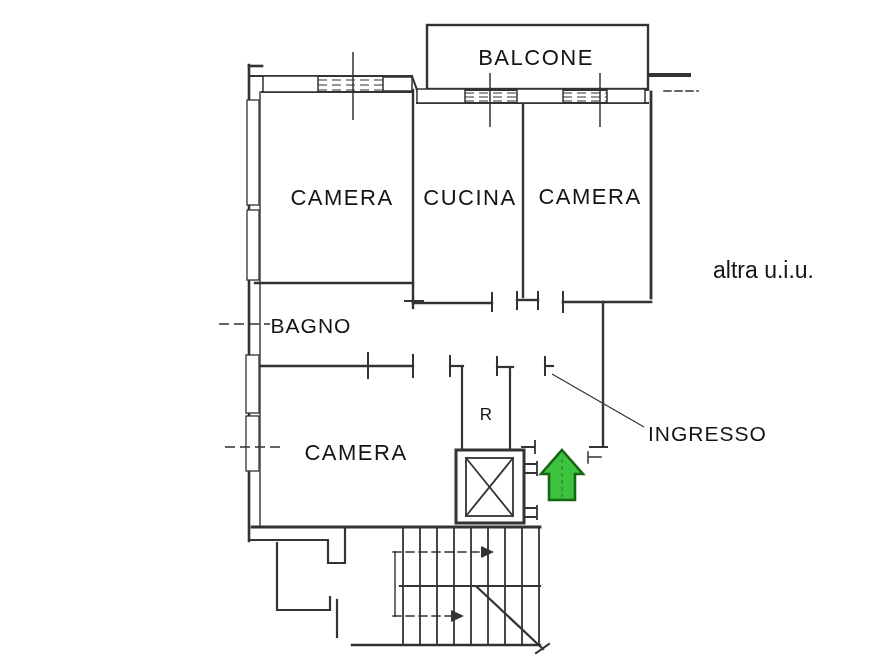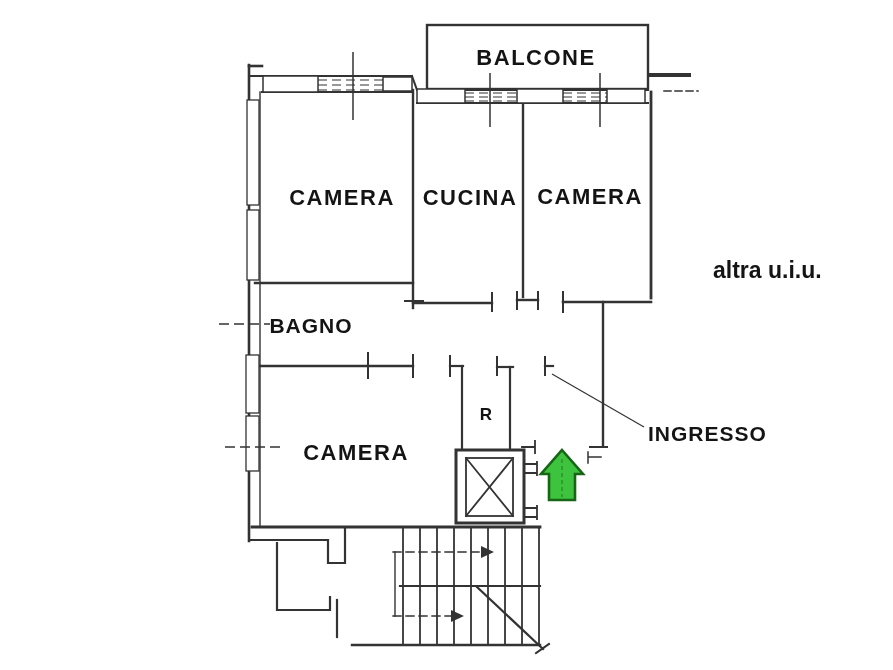--- a/index.html
+++ b/index.html
@@ -2,21 +2,20 @@
 <html><head>
 <meta charset="utf-8">
 <style>
   html,body{margin:0;padding:0;background:#fff;}
   .stage{
     position:relative;
     width:893px;height:670px;
     background:#fff;
     font-family:"Liberation Sans", sans-serif;
     overflow:hidden;
-    font-weight:bold;
   }
   svg{display:block;}
   text{
     font-family:"Liberation Sans", sans-serif;
     fill:#141414;
   }
   .room-label{font-size:22px;letter-spacing:1.5px;}
   .small-label{font-size:21px;letter-spacing:1px;}
   .annot-label{font-size:23px;}
   .duct-label{font-size:17px;}

